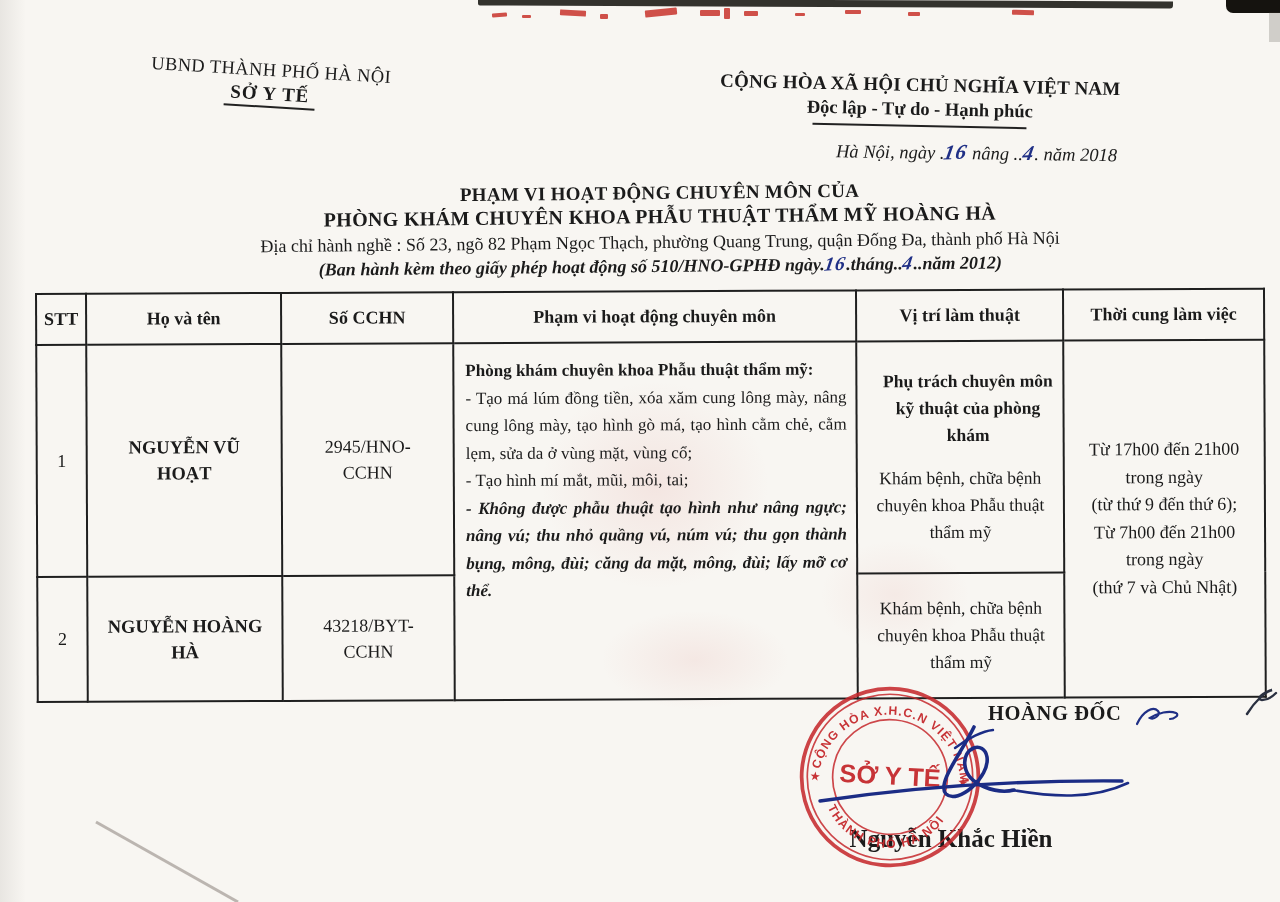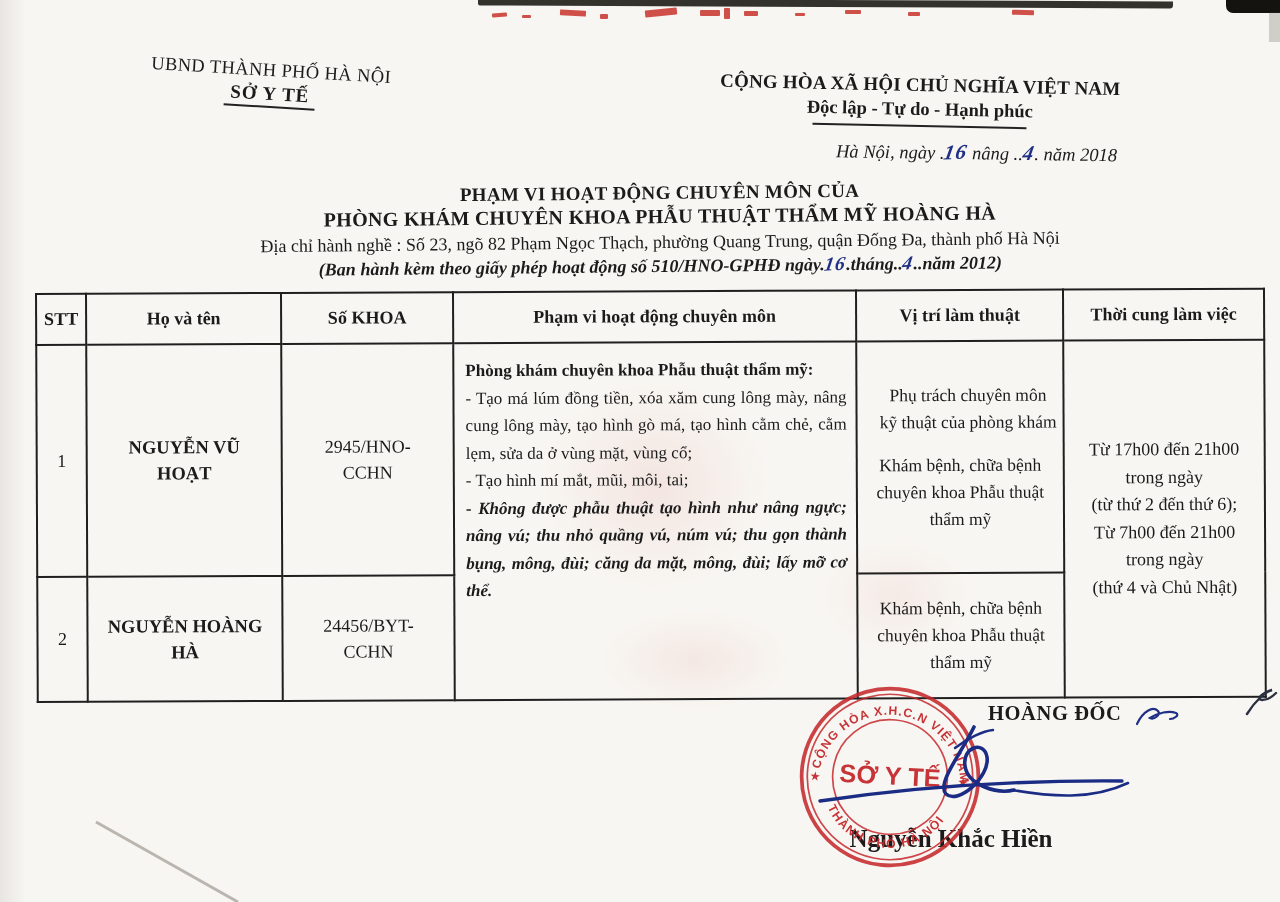--- a/index.html
+++ b/index.html
@@ -54,21 +54,21 @@
   .row-1{height:232px;}
   .row-2{height:125px;}
   td.c-stt{text-align:center;font-size:18px;}
   td.c-name{text-align:center;font-weight:bold;font-size:18.5px;line-height:26px;}
   td.c-cchn{text-align:center;font-size:18px;line-height:26px;}
   td.c-scope{vertical-align:top;padding:13px 9px 6px 11px;font-size:17px;line-height:27.5px;text-align:justify;}
   td.c-scope p{margin:0;}
   td.c-scope .scope-head{font-weight:bold;text-align:left;}
   td.c-scope .restriction{font-style:italic;font-weight:bold;}
   td.c-pos{text-align:center;font-size:17.5px;line-height:27px;padding:4px 6px;}
-  td.c-pos .role{font-weight:normal;margin-bottom:16px;margin-left:16px;}
+  td.c-pos .role{font-weight:bold;margin-bottom:16px;margin-left:16px;}
   td.c-time{text-align:center;font-size:18px;line-height:27.5px;padding:2px 4px;}
   
   .sign-title{position:absolute;left:988px;top:702px;font-size:20.5px;font-weight:bold;letter-spacing:.6px;white-space:nowrap;}
   .sign-name{position:absolute;left:818px;top:825px;width:266px;text-align:center;font-size:25px;font-weight:bold;white-space:nowrap;}
   .stamp-wrap{position:absolute;left:796px;top:683px;width:188px;height:188px;transform:rotate(6deg);opacity:.94;}
   .ink-overlay{position:absolute;left:0;top:0;width:1280px;height:902px;pointer-events:none;}
 </style>
 </head>
 <body>
 
@@ -124,21 +124,21 @@
         <col style="width:195px">
         <col style="width:172px">
       <col style="width:403px">
         <col style="width:207px">
         <col style="width:201px">
     </colgroup>
     <thead>
       <tr>
         <th>STT</th>
         <th>Họ và tên</th>
-        <th>Số KHOA</th>
+        <th>Số CCHN</th>
         <th>Phạm vi hoạt động chuyên môn</th>
         <th>Vị trí làm thuật</th>
         <th>Thời cung làm việc</th>
       </tr>
     </thead>
     <tbody>
       <tr class="row-1">
         <td class="c-stt">1</td>
         <td class="c-name">
           <div>NGUYỄN VŨ</div>
@@ -154,34 +154,34 @@
           <p>- Tạo hình mí mắt, mũi, môi, tai;</p>
           <p class="restriction">- Không được phẫu thuật tạo hình như nâng ngực; nâng vú; thu nhỏ quầng vú, núm vú; thu gọn thành bụng, mông, đùi; căng da mặt, mông, đùi; lấy mỡ cơ thể.</p>
         </td>
         <td class="c-pos">
           <div class="role">Phụ trách chuyên môn kỹ thuật của phòng khám</div>
           <div>Khám bệnh, chữa bệnh chuyên khoa Phẫu thuật thẩm mỹ</div>
         </td>
         <td class="c-time" rowspan="2">
           <div>Từ 17h00 đến 21h00</div>
           <div>trong ngày</div>
-          <div>(từ thứ 2 đến thứ 6);</div>
+          <div>(từ thứ 9 đến thứ 6);</div>
           <div>Từ 7h00 đến 21h00</div>
           <div>trong ngày</div>
-          <div>(thứ 4 và Chủ Nhật)</div>
+          <div>(thứ 7 và Chủ Nhật)</div>
         </td>
       </tr>
       <tr class="row-2">
         <td class="c-stt">2</td>
         <td class="c-name">
           <div>NGUYỄN HOÀNG</div>
           <div>HÀ</div>
         </td>
         <td class="c-cchn">
-          <div>24456/BYT-</div>
+          <div>43218/BYT-</div>
           <div>CCHN</div>
         </td>
         <td class="c-pos">
           <div>Khám bệnh, chữa bệnh chuyên khoa Phẫu thuật thẩm mỹ</div>
         </td>
       </tr>
     </tbody>
   </table>
 
   <div class="sign-title">HOÀNG ĐỐC</div>

